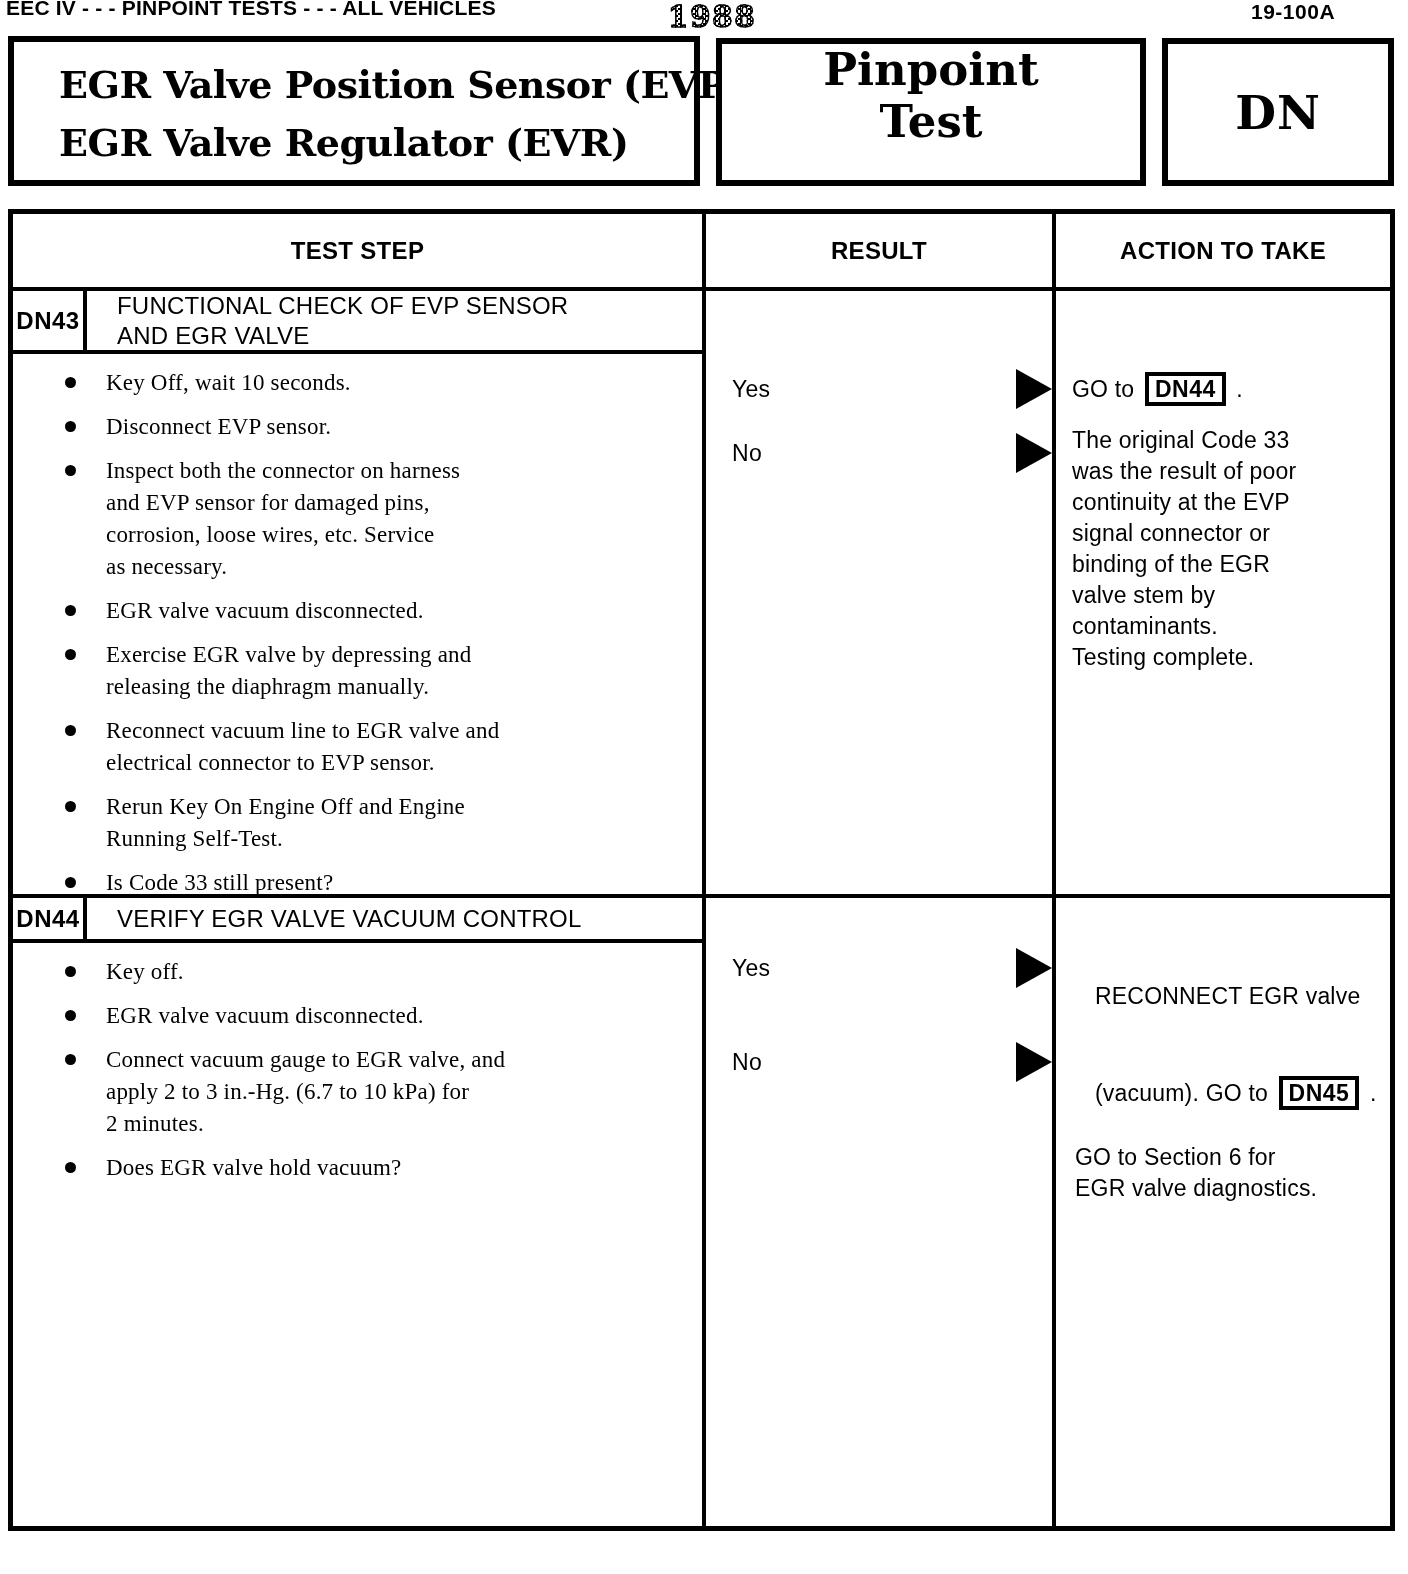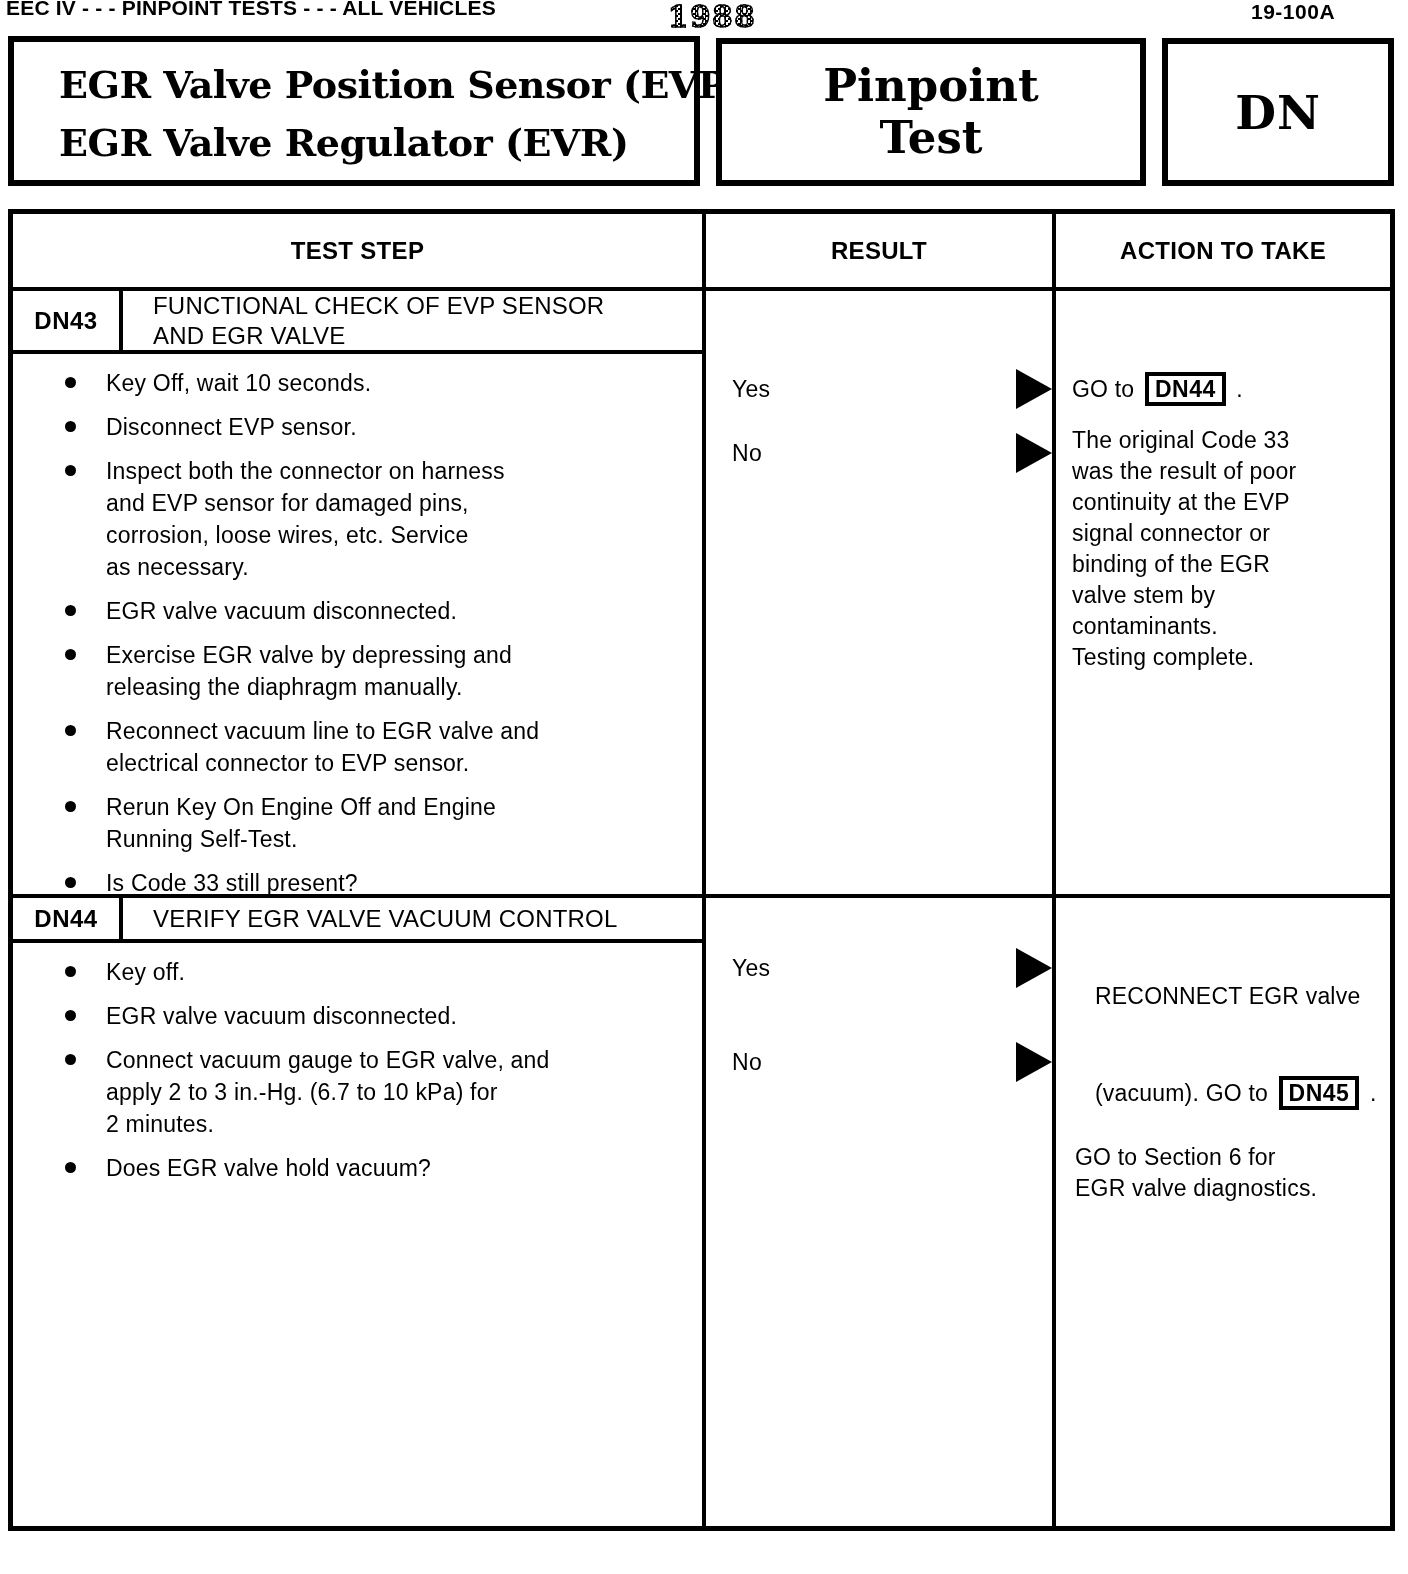--- a/index.html
+++ b/index.html
@@ -33,21 +33,21 @@
   }
 
   
   .titlebox { position:absolute; border:6px solid #000; background:#fff; }
   .box-component { left:8px; top:36px; width:692px; height:150px; padding:14px 0 0 45px; }
   .box-component .tline {
     font-family:"DejaVu Serif", serif; font-weight:700;
     font-size:38px; line-height:58px; white-space:nowrap; letter-spacing:-0.5px;
   }
   .box-test { left:716px; top:38px; width:430px; height:148px;
-    display:flex; flex-direction:column; align-items:center; justify-content:center; }
+    display:flex; flex-direction:column; align-items:center; justify-content:flex-start; }
   .box-test .tline {
     font-family:"DejaVu Serif", serif; font-weight:700;
     font-size:45px; line-height:52px; letter-spacing:0px;
   }
   .box-dn { left:1162px; top:38px; width:232px; height:148px;
     display:flex; align-items:center; justify-content:center; }
   .box-dn .tline {
     font-family:"DejaVu Serif", serif; font-weight:700; font-size:47px; letter-spacing:1px;
   }
 
@@ -62,33 +62,33 @@
   .cell { background:#fff; }
   .c2, .c3 { border-left:4px solid #000; }
   .hdr { display:flex; align-items:center; justify-content:center;
          border-bottom:4px solid #000;
          font-size:24px; font-weight:700; letter-spacing:0.3px; }
   .row2 { border-top:4px solid #000; }
 
   
   .subhdr { display:flex; border-bottom:4px solid #000; }
   .subhdr .label {
-    width:110px; flex:none; border-right:4px solid #000;
+    width:74px; flex:none; border-right:4px solid #000;
     display:flex; align-items:center; justify-content:center;
     font-size:24px; font-weight:700; letter-spacing:0.5px;
   }
   .subhdr .stitle {
     padding-left:30px; display:flex; align-items:center;
     font-size:24px; line-height:30px; white-space:pre-line; letter-spacing:0.2px;
   }
   .subhdr.h2lines { height:63px; }
   .subhdr.h1line  { height:45px; }
 
   
-  .steps { padding:13px 0 0 52px; }
+  .steps { padding:13px 0 0 52px;font-family:Liberation Serif, serif; }
   .step  { display:flex; margin-bottom:12px; }
   .bullet {
     width:11px; height:11px; border-radius:50%; background:#000;
     flex:none; margin:10px 30px 0 0;
   }
   .step-text { font-size:23px; line-height:32px; white-space:pre-line; letter-spacing:0.2px; }
 
   
   .result-rows { }
   .result-rows.dn43 { padding-top:78px; }

